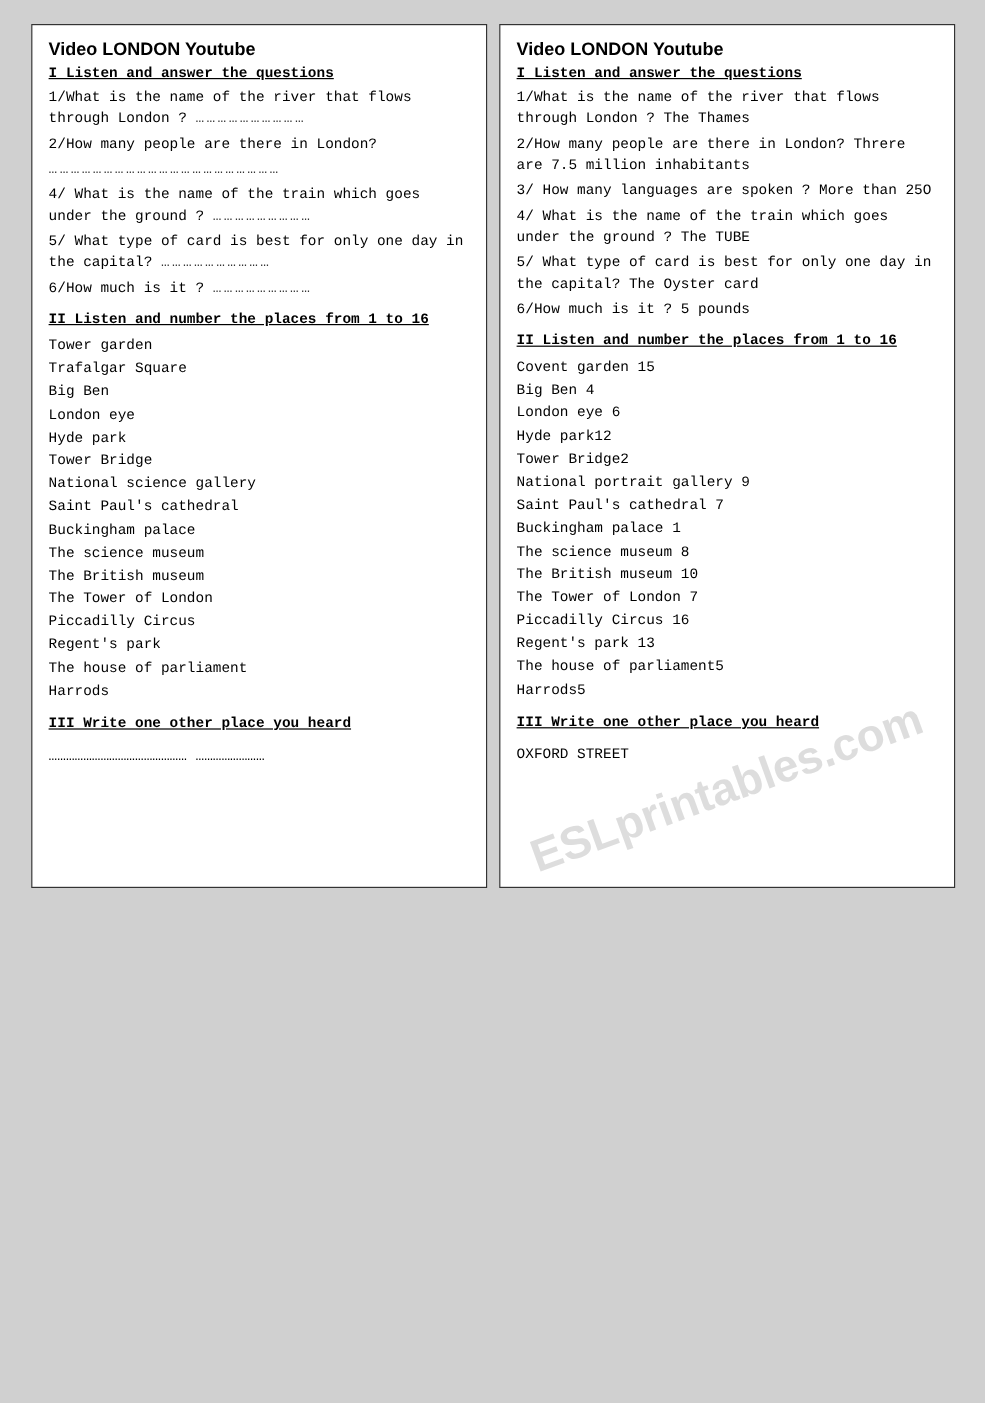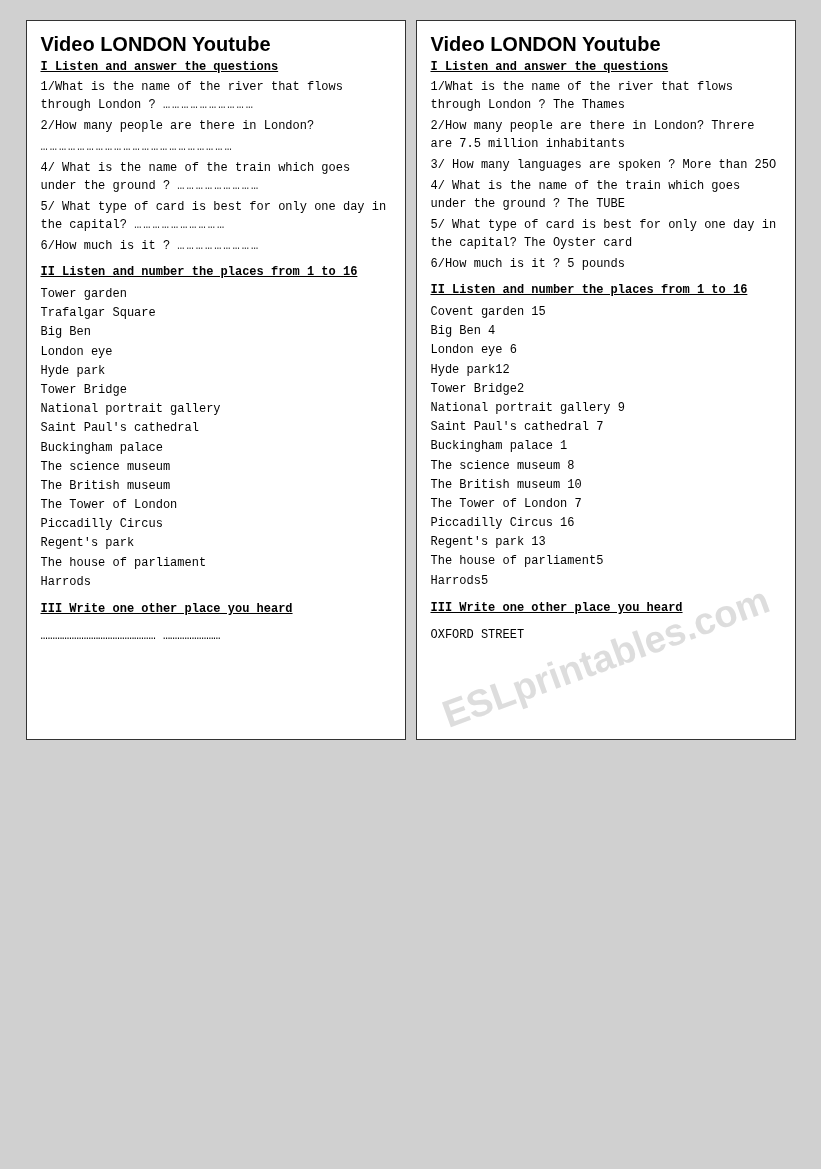--- a/index.html
+++ b/index.html
@@ -27,21 +27,21 @@
     }
     .worksheet {
       background: #fff;
       border: 1.5px solid #333;
       padding: 12px 14px;
       width: 380px;
       min-height: 720px;
       position: relative;
     }
     .worksheet-title {
-      font-size: 20px;
+      font-size: 15px;
       font-weight: bold;
       font-family: 'Comic Sans MS', cursive, sans-serif;
       margin-bottom: 4px;
       color: #000;
     }
     .section-heading {
       font-weight: bold;
       text-decoration: underline;
       margin-bottom: 4px;
       font-size: 12px;
@@ -108,21 +108,21 @@
       <div class="section-heading">II Listen and number the places from 1 to 16</div>
       <div style="margin-top:6px;"></div>
 
       <ul class="places-list">
         <li>Tower garden</li>
         <li>Trafalgar Square</li>
         <li>Big Ben</li>
         <li>London eye</li>
         <li>Hyde park</li>
         <li>Tower Bridge</li>
-        <li>National portrait gallery</li>
+        <li>National science gallery</li>
         <li>Saint Paul's cathedral</li>
         <li>Buckingham palace</li>
         <li>The science museum</li>
         <li>The British museum</li>
         <li>The Tower of London</li>
         <li>Piccadilly Circus</li>
         <li>Regent's park</li>
         <li>The house of parliament</li>
         <li>Harrods</li>
       </ul>

